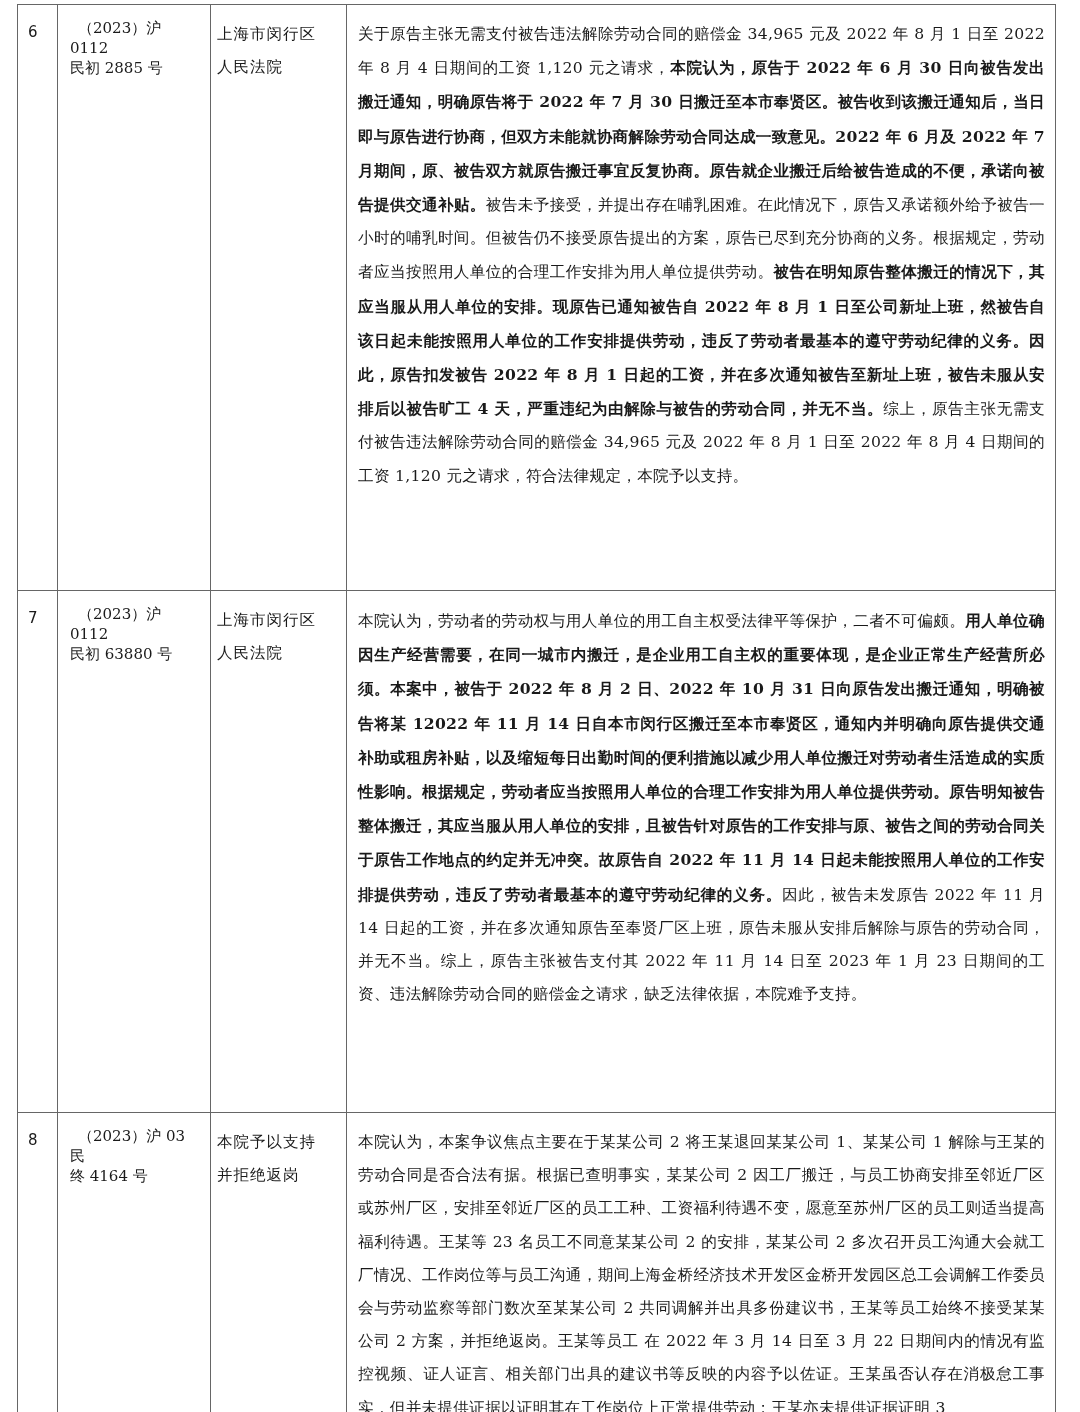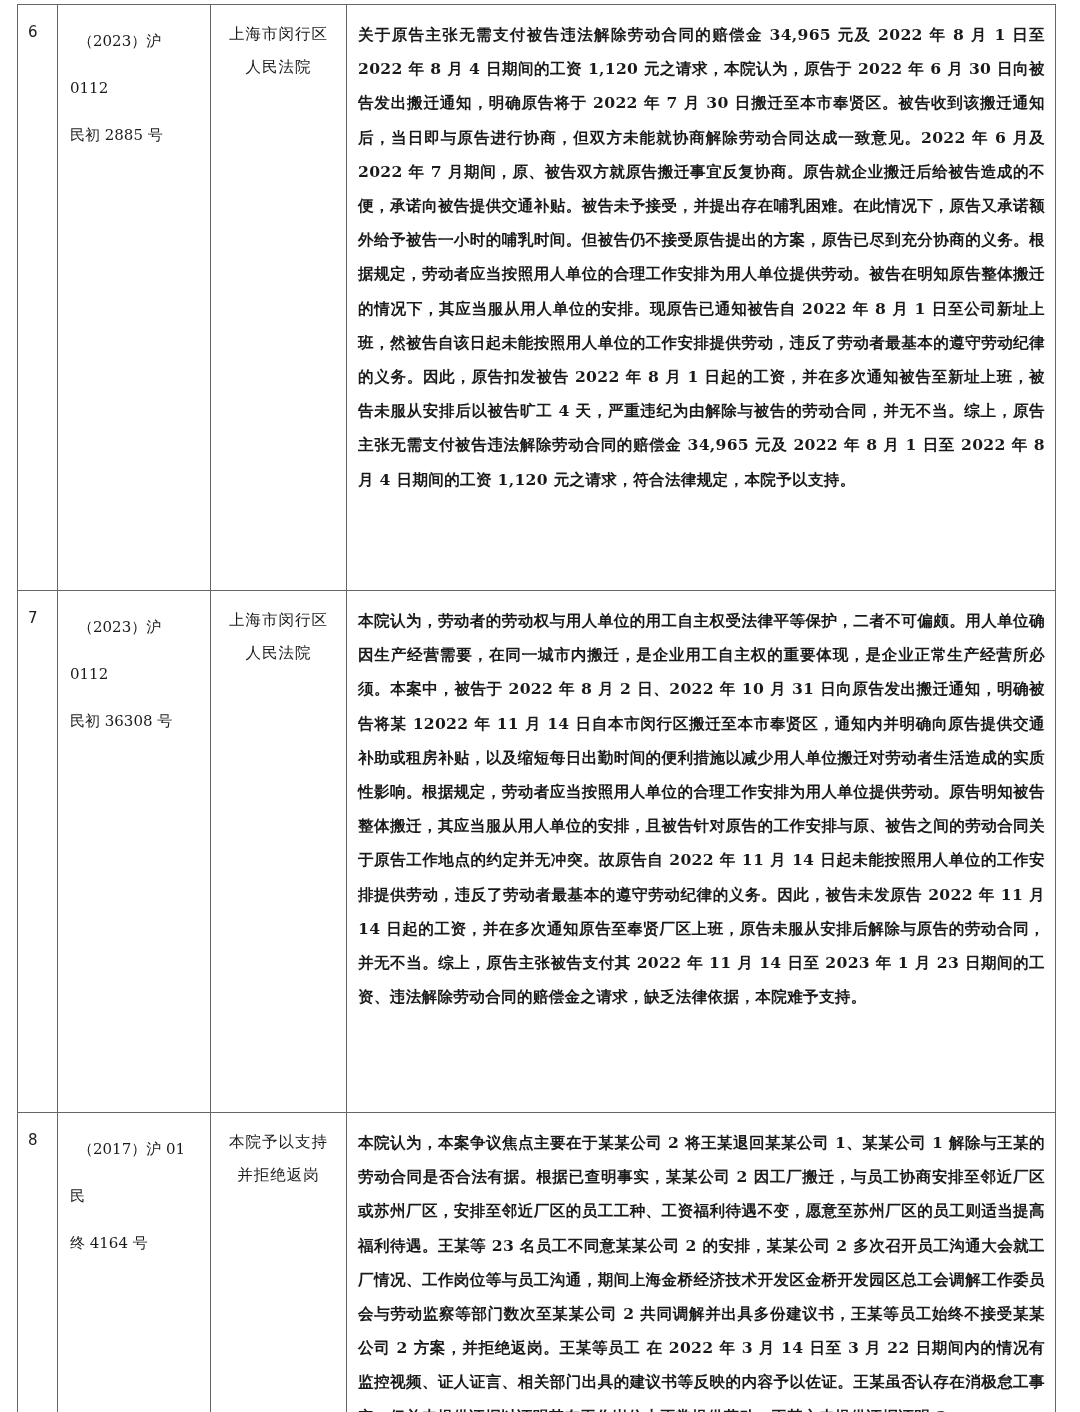--- a/index.html
+++ b/index.html
@@ -33,41 +33,41 @@
   col.c-court { width: 136px; }
   col.c-opinion { width: 709px; }
 
   .cell-no {
     font-family: "DejaVu Sans", "Liberation Sans", sans-serif;
     font-size: 15px;
     padding: 18px 0 0 10px !important;
   }
   .cell-case {
     font-size: 15px;
-    line-height: 47px;
+    line-height: 20px;
     padding: 13px 6px 0 12px !important;
   }
   .cell-case .line1 { text-indent: 8px; display: block; }
   .cell-court {
     font-size: 15.5px;
     line-height: 33px;
-    text-align: center;
+    text-align: left;
     padding: 13px 6px 0 6px !important;
     letter-spacing: 1px;
   }
   .cell-opinion {
     font-size: 15.6px;
     line-height: 33.2px;
     padding: 13px 10px 14px 11px !important;
     text-align: justify;
     text-justify: inter-character;
     letter-spacing: 0.3px;
   }
   .cell-opinion .b { font-weight: bold; margin-top: 22px; }
-  .cell-opinion .n { font-weight: bold; }
+  .cell-opinion .n { font-weight: normal; }
 
   tr.row-6 td { height: 558px; }
   tr.row-7 td { height: 494px; }
   tr.row-8 td { height: 340px; }
 </style>
 </head>
 <body>
 
 <table class="cases">
   <colgroup>
@@ -86,32 +86,32 @@
       <td class="cell-court">
         <div>上海市闵行区</div>
         <div>人民法院</div>
       </td>
       <td class="cell-opinion"><span class="n">关于原告主张无需支付被告违法解除劳动合同的赔偿金 34,965 元及 2022 年 8 月 1 日至 2022 年 8 月 4 日期间的工资 1,120 元之请求，</span><span class="b">本院认为，原告于 2022 年 6 月 30 日向被告发出搬迁通知，明确原告将于 2022 年 7 月 30 日搬迁至本市奉贤区。被告收到该搬迁通知后，当日即与原告进行协商，但双方未能就协商解除劳动合同达成一致意见。2022 年 6 月及 2022 年 7 月期间，原、被告双方就原告搬迁事宜反复协商。原告就企业搬迁后给被告造成的不便，承诺向被告提供交通补贴。</span><span class="n">被告未予接受，并提出存在哺乳困难。在此情况下，原告又承诺额外给予被告一小时的哺乳时间。但被告仍不接受原告提出的方案，原告已尽到充分协商的义务。根据规定，劳动者应当按照用人单位的合理工作安排为用人单位提供劳动。</span><span class="b">被告在明知原告整体搬迁的情况下，其应当服从用人单位的安排。现原告已通知被告自 2022 年 8 月 1 日至公司新址上班，然被告自该日起未能按照用人单位的工作安排提供劳动，违反了劳动者最基本的遵守劳动纪律的义务。因此，原告扣发被告 2022 年 8 月 1 日起的工资，并在多次通知被告至新址上班，被告未服从安排后以被告旷工 4 天，严重违纪为由解除与被告的劳动合同，并无不当。</span><span class="n">综上，原告主张无需支付被告违法解除劳动合同的赔偿金 34,965 元及 2022 年 8 月 1 日至 2022 年 8 月 4 日期间的工资 1,120 元之请求，符合法律规定，本院予以支持。</span></td>
     </tr>
     <tr class="row-7">
       <td class="cell-no">7</td>
       <td class="cell-case">
         <span class="line1">（2023）沪 0112</span>
-        <span>民初 36308 号</span>
+        <span>民初 63880 号</span>
       </td>
       <td class="cell-court">
         <div>上海市闵行区</div>
         <div>人民法院</div>
       </td>
       <td class="cell-opinion"><span class="n">本院认为，劳动者的劳动权与用人单位的用工自主权受法律平等保护，二者不可偏颇。</span><span class="b">用人单位确因生产经营需要，在同一城市内搬迁，是企业用工自主权的重要体现，是企业正常生产经营所必须。本案中，被告于 2022 年 8 月 2 日、2022 年 10 月 31 日向原告发出搬迁通知，明确被告将某 12022 年 11 月 14 日自本市闵行区搬迁至本市奉贤区，通知内并明确向原告提供交通补助或租房补贴，以及缩短每日出勤时间的便利措施以减少用人单位搬迁对劳动者生活造成的实质性影响。根据规定，劳动者应当按照用人单位的合理工作安排为用人单位提供劳动。原告明知被告整体搬迁，其应当服从用人单位的安排，且被告针对原告的工作安排与原、被告之间的劳动合同关于原告工作地点的约定并无冲突。故原告自 2022 年 11 月 14 日起未能按照用人单位的工作安排提供劳动，违反了劳动者最基本的遵守劳动纪律的义务。</span><span class="n">因此，被告未发原告 2022 年 11 月 14 日起的工资，并在多次通知原告至奉贤厂区上班，原告未服从安排后解除与原告的劳动合同，并无不当。综上，原告主张被告支付其 2022 年 11 月 14 日至 2023 年 1 月 23 日期间的工资、违法解除劳动合同的赔偿金之请求，缺乏法律依据，本院难予支持。</span></td>
     </tr>
     <tr class="row-8">
       <td class="cell-no">8</td>
       <td class="cell-case">
-        <span class="line1">（2017）沪 01 民</span>
+        <span class="line1">（2023）沪 03 民</span>
         <span>终 4164 号</span>
       </td>
       <td class="cell-court">
         <div>本院予以支持</div>
         <div>并拒绝返岗</div>
       </td>
       <td class="cell-opinion"><span class="n">本院认为，本案争议焦点主要在于某某公司 2 将王某退回某某公司 1、某某公司 1 解除与王某的劳动合同是否合法有据。根据已查明事实，某某公司 2 因工厂搬迁，与员工协商安排至邻近厂区或苏州厂区，安排至邻近厂区的员工工种、工资福利待遇不变，愿意至苏州厂区的员工则适当提高福利待遇。王某等 23 名员工不同意某某公司 2 的安排，某某公司 2 多次召开员工沟通大会就工厂情况、工作岗位等与员工沟通，期间上海金桥经济技术开发区金桥开发园区总工会调解工作委员会与劳动监察等部门数次至某某公司 2 共同调解并出具多份建议书，王某等员工始终不接受某某公司 2 方案，并拒绝返岗。王某等员工 在 2022 年 3 月 14 日至 3 月 22 日期间内的情况有监控视频、证人证言、相关部门出具的建议书等反映的内容予以佐证。王某虽否认存在消极怠工事实，但并未提供证据以证明其在工作岗位上正常提供劳动；王某亦未提供证据证明 3</span></td>
     </tr>
   </tbody>
 </table>

